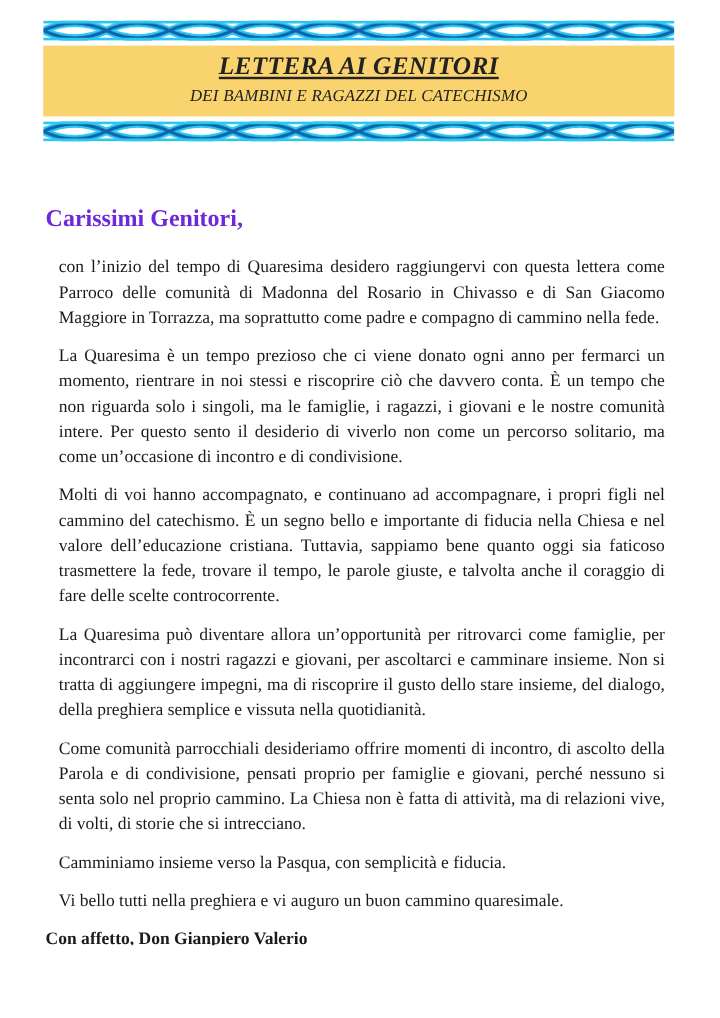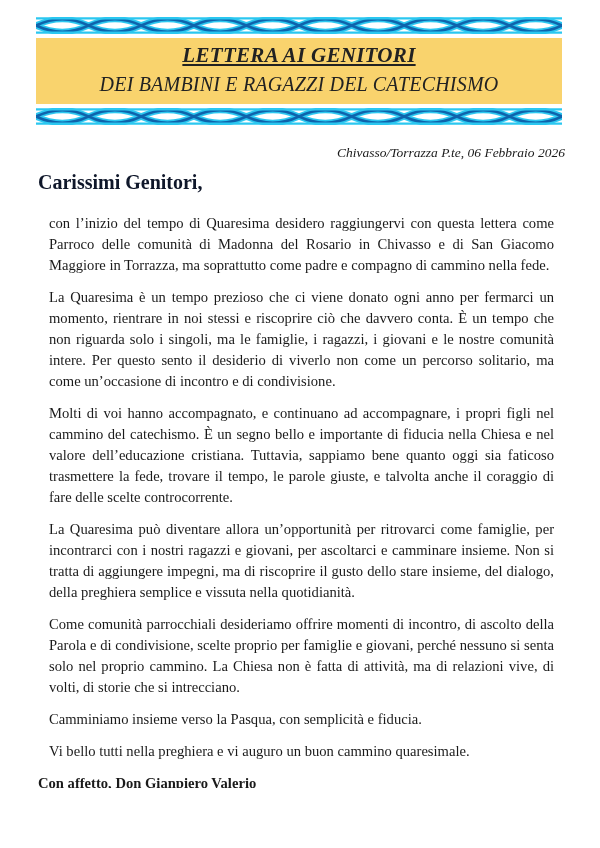--- a/index.html
+++ b/index.html
@@ -37,21 +37,21 @@
   .banner-title {
     font-size: 21px;
     font-weight: bold;
     font-style: italic;
     text-decoration: underline;
     letter-spacing: 0.3px;
     color: #222222;
   }
   .banner-subtitle {
     margin-top: 5px;
-    font-size: 20px;
+    font-size: 14px;
     font-style: italic;
     letter-spacing: 0.2px;
     color: #222222;
   }
 
   
   .dateline {
     position: absolute;
     top: 145px;
     left: 38px;
@@ -60,21 +60,21 @@
     font-style: italic;
     font-size: 13.5px;
     color: #1a1a1a;
   }
   .salutation {
     position: absolute;
     top: 171px;
     left: 38px;
     font-size: 20px;
     font-weight: bold;
-    color: #0f172a;
+    color: #6d28d9;
   }
   .letter-body {
     position: absolute;
     top: 202px;
     left: 38px;
     width: 527px;
     font-size: 14.6px;
     line-height: 21px;
     text-align: justify;
     color: #1a1a1a;
@@ -132,31 +132,30 @@
           <path class="wave-blue" d="M0,8.5 Q26.3,21 52.6,8.5 Q78.9,-4 105.2,8.5" stroke-width="2.6" fill="none" stroke="#0E63AC"></path>
         </pattern>
       </defs>
       <rect width="526" height="17" fill="url(#braid-bottom)"></rect>
       <line class="wave-cyan" x1="0" y1="1.4" x2="526" y2="1.4" stroke-width="2.2" stroke="#2BC7F0"></line>
       <line class="wave-cyan" x1="0" y1="15.6" x2="526" y2="15.6" stroke-width="2.2" stroke="#2BC7F0"></line>
     </svg>
 
   </div>
 
-  <div class="dateline">Chivasso/Torrazza P.te, 06 Febbraio 2026</div>
 
   <div class="salutation">Carissimi Genitori,</div>
 
   <div class="letter-body">
     <div id="paragraphs">
         <p>con l’inizio del tempo di Quaresima desidero raggiungervi con questa lettera come Parroco delle comunità di Madonna del Rosario in Chivasso e di San Giacomo Maggiore in Torrazza, ma soprattutto come padre e compagno di cammino nella fede.</p>
         <p>La Quaresima è un tempo prezioso che ci viene donato ogni anno per fermarci un momento, rientrare in noi stessi e riscoprire ciò che davvero conta. È un tempo che non riguarda solo i singoli, ma le famiglie, i ragazzi, i giovani e le nostre comunità intere. Per questo sento il desiderio di viverlo non come un percorso solitario, ma come un’occasione di incontro e di condivisione.</p>
         <p>Molti di voi hanno accompagnato, e continuano ad accompagnare, i propri figli nel cammino del catechismo. È un segno bello e importante di fiducia nella Chiesa e nel valore dell’educazione cristiana. Tuttavia, sappiamo bene quanto oggi sia faticoso trasmettere la fede, trovare il tempo, le parole giuste, e talvolta anche il coraggio di fare delle scelte controcorrente.</p>
         <p>La Quaresima può diventare allora un’opportunità per ritrovarci come famiglie, per incontrarci con i nostri ragazzi e giovani, per ascoltarci e camminare insieme. Non si tratta di aggiungere impegni, ma di riscoprire il gusto dello stare insieme, del dialogo, della preghiera semplice e vissuta nella quotidianità.</p>
-        <p>Come comunità parrocchiali desideriamo offrire momenti di incontro, di ascolto della Parola e di condivisione, scelte proprio per famiglie e giovani, perché nessuno si senta solo nel proprio cammino. La Chiesa non è fatta di attività, ma di relazioni vive, di volti, di storie che si intrecciano.</p>
+        <p>Come comunità parrocchiali desideriamo offrire momenti di incontro, di ascolto della Parola e di condivisione, pensati proprio per famiglie e giovani, perché nessuno si senta solo nel proprio cammino. La Chiesa non è fatta di attività, ma di relazioni vive, di volti, di storie che si intrecciano.</p>
         <p>Camminiamo insieme verso la Pasqua, con semplicità e fiducia.</p>
         <p>Vi bello tutti nella preghiera e vi auguro un buon cammino quaresimale.</p>
       </div>
     <div class="signature">
       <div class="signature-line1">Con affetto, Don Gianpiero Valerio</div>
       <div class="signature-line2">Catechiste e relazioni</div>
     </div>
   </div>
 
 </div>

